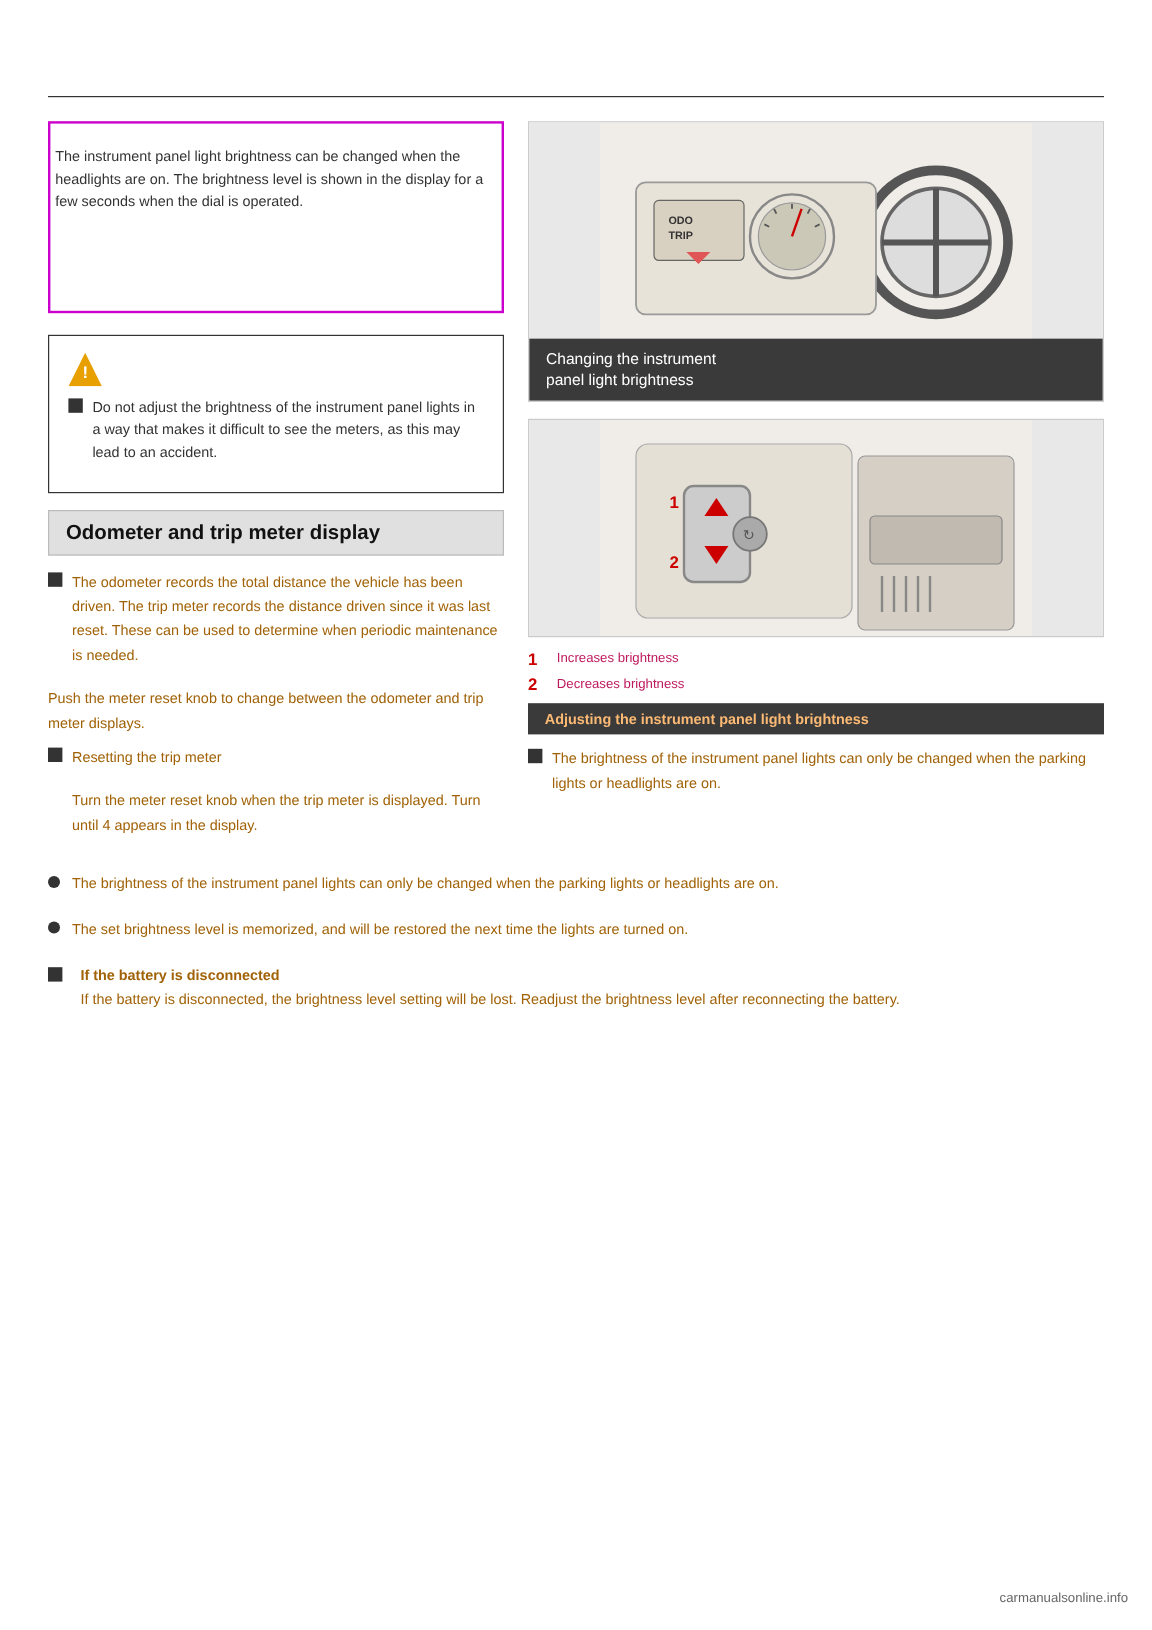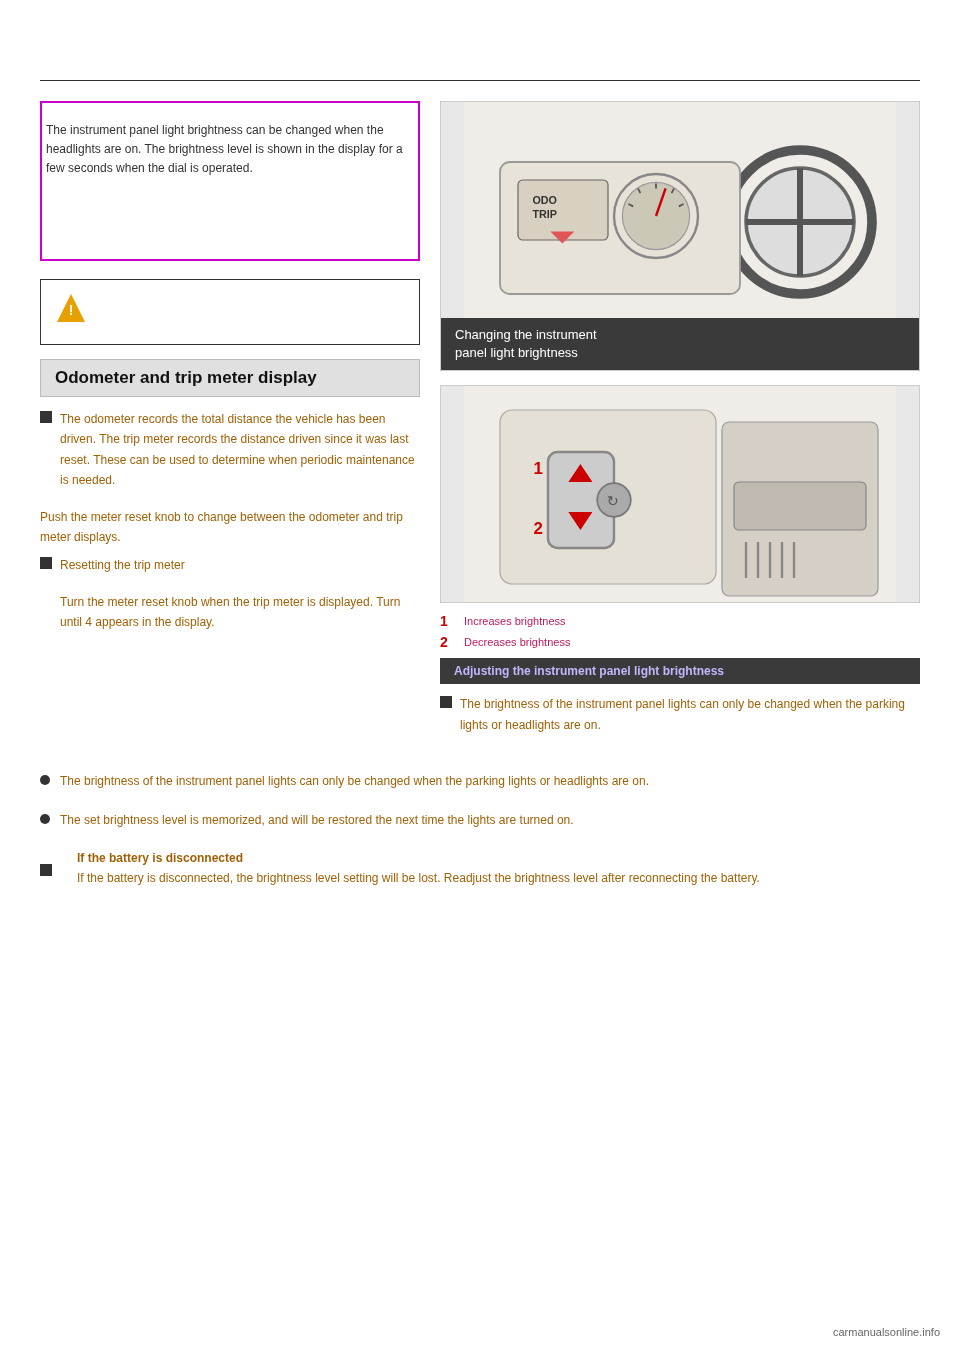--- a/index.html
+++ b/index.html
@@ -148,21 +148,21 @@
     
     .image-box {
       border: 1px solid #ccc;
       margin-bottom: 14px;
       overflow: hidden;
       background: #f5f5f5;
     }
 
     .image-placeholder {
       width: 100%;
-      height: 216px;
+      height: 180px;
       background: #e8e8e8;
       display: flex;
       align-items: center;
       justify-content: center;
       position: relative;
       overflow: hidden;
     }
 
     
     .image-caption-box {
@@ -201,21 +201,21 @@
 
     .num-label-text {
       font-size: 11px;
       line-height: 1.5;
       color: #be185d;
     }
 
     
     .bottom-section-box {
       background: #3a3a3a;
-      color: #c4b5fd;
+      color: #fdba74;
       padding: 6px 14px;
       font-weight: bold;
       font-size: 12px;
       margin-top: 8px;
       margin-bottom: 10px;
     }
 
     .bottom-bullet {
       display: flex;
       gap: 8px;
@@ -247,23 +247,23 @@
       width: 10px;
       height: 10px;
       border-radius: 50%;
       background: #333;
       flex-shrink: 0;
       margin-top: 4px;
     }
 
     .bottom-section-bullet {
       display: flex;
-      gap: 25px;
+      gap: 15px;
       margin-bottom: 10px;
-      align-items: center;
+      align-items: flex-start;
     }
 
     .bottom-section-bullet .bullet-square {
       width: 12px;
       height: 12px;
       background: #333;
       flex-shrink: 0;
       margin-top: 3px;
     }
 
@@ -293,20 +293,24 @@
     <div class="left-column">
 
       <div class="purple-box">
         <p class="purple-box-text">The instrument panel light brightness can be changed when the headlights are on. The brightness level is shown in the display for a few seconds when the dial is operated.</p>
       </div>
 
       <div class="warning-box">
         <div class="warning-header">
           <div class="warning-triangle"></div>
         </div>
+        <div class="warning-bullet">
+          <div class="bullet-square"></div>
+          <span class="warning-text">Do not adjust the brightness of the instrument panel lights in a way that makes it difficult to see the meters, as this may lead to an accident.</span>
+        </div>
       </div>
 
       <div class="section-heading-box">Odometer and trip meter display</div>
 
       <div class="section-bullet">
         <div class="bullet-square"></div>
         <span class="body-text">The odometer records the total distance the vehicle has been driven. The trip meter records the distance driven since it was last reset. These can be used to determine when periodic maintenance is needed.</span>
       </div>
 
       <p class="body-text">Push the meter reset knob to change between the odometer and trip meter displays.</p>

